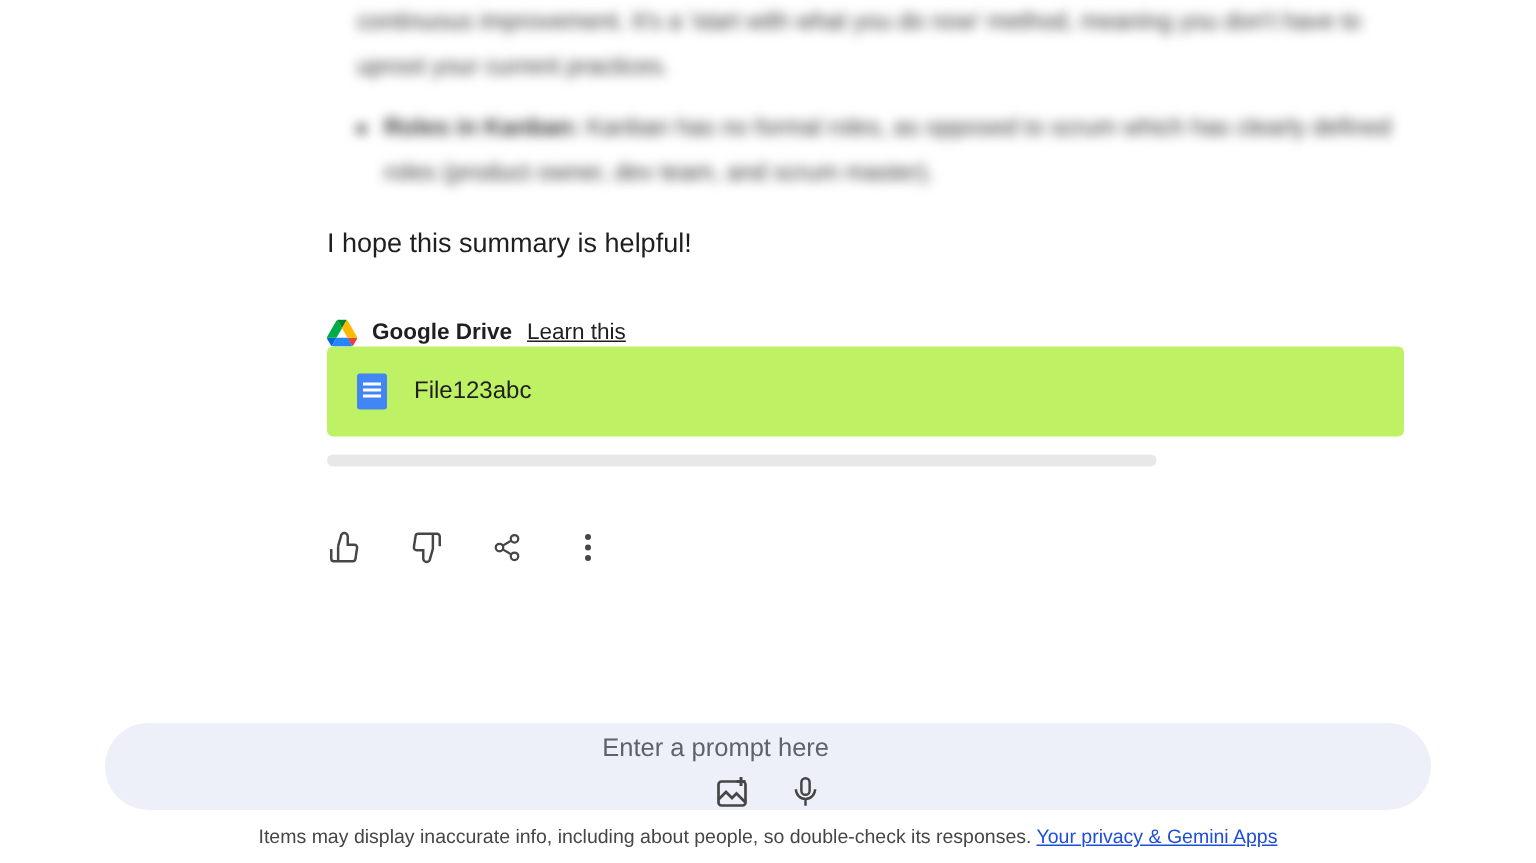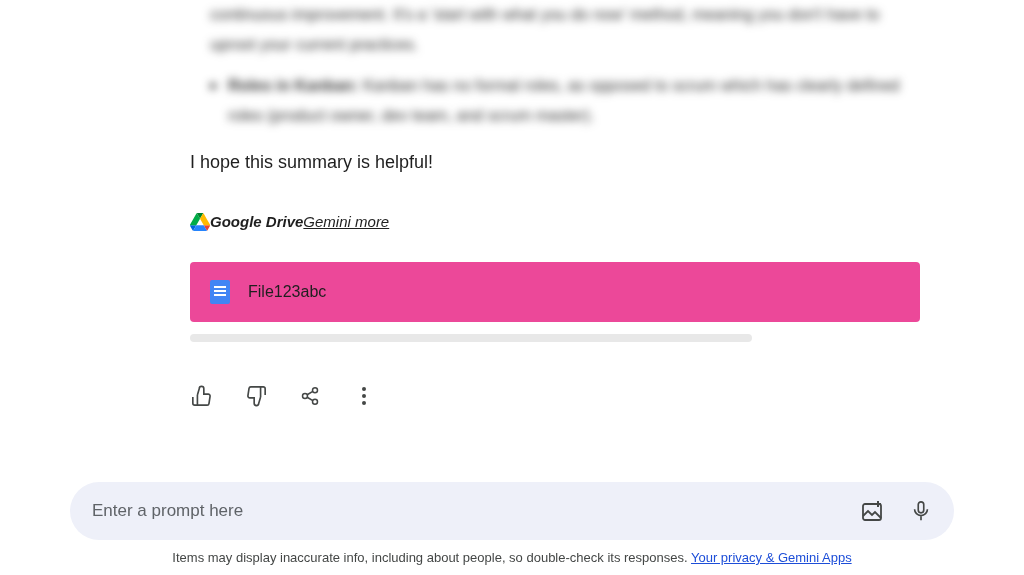--- a/index.html
+++ b/index.html
@@ -1,52 +1,52 @@
 <!DOCTYPE html>
 <html><head>
 <meta charset="utf-8">
 <style>
   * { box-sizing: border-box; margin: 0; padding: 0; }
   html, body { width: 1024px; height: 575px; font-family: 'Google Sans', Arial, sans-serif; background: #fff; overflow: hidden; }
   .container { width: 100%; height: 100%; display: flex; flex-direction: column; }
-  .content { flex: 1; padding: 0 60px; overflow: hidden; }
+  .content { flex: 1; padding: 0 88px; overflow: hidden; }
   .response-area { margin-left: 130px; max-width: 730px; }
   
   .blurred-content { filter: blur(4px); color: #333; font-size: 16px; line-height: 1.9; margin-bottom: 16px; user-select: none; }
   .blurred-para { margin-bottom: 10px; }
   .bullet-row { display: flex; align-items: flex-start; }
   .bullet-dot { width: 6px; height: 6px; background: #222; border-radius: 50%; margin-top: 12px; margin-right: 12px; margin-left: 20px; flex-shrink: 0; }
   .bullet-text { flex: 1; }
   
   .closing-text { font-size: 18px; color: #1f1f1f; margin-top: 20px; margin-bottom: 40px; }
   
   .drive-section { margin-top: 20px; }
-  .drive-header { display: flex; align-items: center; font-size: 15px; margin-bottom: 31px; font-style: italic; }
+  .drive-header { display: flex; align-items: center; gap: 10px; font-size: 15px; margin-bottom: 0; }
   .drive-logo { width: 20px; height: 18px; }
   .drive-label { font-weight: 600; color: #1f1f1f; }
   .drive-subtext { color: #5f6368; }
   .drive-learn { color: #1f1f1f; text-decoration: underline; cursor: pointer; }
   
-  .file-table { background: #ec4899; border-radius: 4px; padding: 18px 20px; display: flex; align-items: center; margin-bottom: 12px; }
+  .file-table { background: #bef264; border-radius: 4px; padding: 18px 20px; display: flex; align-items: center; margin-bottom: 12px; }
   .doc-icon { width: 20px; height: 24px; background: #4285f4; border-radius: 2px; position: relative; margin-right: 18px; flex-shrink:0; }
   .doc-icon::before { content: ''; position: absolute; left: 4px; right: 4px; top: 6px; height: 2px; background: #fff; }
   .doc-icon::after { content: ''; position: absolute; left: 4px; right: 4px; top: 10px; height: 2px; background: #fff; box-shadow: 0 4px 0 #fff; }
   .file-name { flex: 0 0 58%; font-size: 16px; color: #1f1f1f; }
   .file-owner { flex: 1; font-size: 16px; color: #1f1f1f; }
   
   .scrollbar-track { width: 100%; height: 8px; background: transparent; border-radius: 4px; position: relative; margin-top: 4px; }
   .scrollbar-thumb { position: absolute; left: 0; width: 77%; height: 8px; background: #e8e8e8; border-radius: 4px; }
   
   .action-row { display: flex; align-items: center; gap: 30px; margin-top: 42px; color: #444746; }
   .action-btn { width: 24px; height: 24px; display: flex; align-items: center; justify-content: center; cursor: pointer; }
   .more-dots { display: flex; flex-direction: column; gap: 3px; }
   .more-dots span { width: 4px; height: 4px; background: #444746; border-radius: 50%; }
   
   .footer { padding: 0 30px 10px; }
-  .prompt-bar { background: #eef0f9; border-radius: 32px; height: 58px; display: flex; align-items: center; padding: 0 22px; margin: 0 40px 10px; }
+  .prompt-bar { background: #eef0f9; border-radius: 32px; height: 58px; display: flex; align-items: center; padding: 0 22px; margin: 0 40px 10px; flex-direction: column; }
   .prompt-input { flex: 1; border: none; background: transparent; font-size: 17px; color: #444746; outline: none; }
   .prompt-input::placeholder { color: #5f6368; }
   .prompt-actions { display: flex; align-items: center; gap: 26px; color: #444746; }
   .prompt-icon { cursor: pointer; display:flex; align-items:center; justify-content:center; }
   
   .disclaimer { text-align: center; font-size: 13px; color: #444746; }
   .disclaimer a { color: #1d4ed8; text-decoration: underline; cursor: pointer; }
 </style>
 </head>
 <body>
@@ -72,21 +72,21 @@
         <div class="drive-header">
           <svg class="drive-logo" viewBox="0 0 87 78">
             <path d="M6.6 66.85l3.85 6.65c.8 1.4 1.95 2.5 3.3 3.3L27.5 53H0c0 1.55.4 3.1 1.2 4.5z" fill="#0066da"></path>
             <path d="M43.65 25L29.9 1.2c-1.35.8-2.5 1.9-3.3 3.3L1.2 48.5C.4 49.9 0 51.45 0 53h27.5z" fill="#00ac47"></path>
             <path d="M73.55 76.8c1.35-.8 2.5-1.9 3.3-3.3l1.6-2.75 7.65-13.25c.8-1.4 1.2-2.95 1.2-4.5H59.8l5.85 11.5z" fill="#ea4335"></path>
             <path d="M43.65 25L57.4 1.2C56.05.4 54.5 0 52.95 0H34.35c-1.55 0-3.1.45-4.45 1.2z" fill="#00832d"></path>
             <path d="M59.8 53H27.5L13.75 76.8c1.35.8 2.9 1.2 4.45 1.2h50.9c1.55 0 3.1-.45 4.45-1.2z" fill="#2684fc"></path>
             <path d="M73.4 26.5l-12.7-22c-.8-1.4-1.95-2.5-3.3-3.3L43.65 25 59.8 53h27.45c0-1.55-.4-3.1-1.2-4.5z" fill="#ffba00"></path>
           </svg>
           <span class="drive-label">Google Drive</span>
-          <span class="drive-learn">Gemini more</span>
+          <span class="drive-learn">Learn this</span>
         </div>
 
         <div class="file-table">
           <div class="doc-icon"></div>
           <div class="file-name">File123abc</div>
         </div>
 
         <div class="scrollbar-track">
           <div class="scrollbar-thumb"></div>
         </div>

